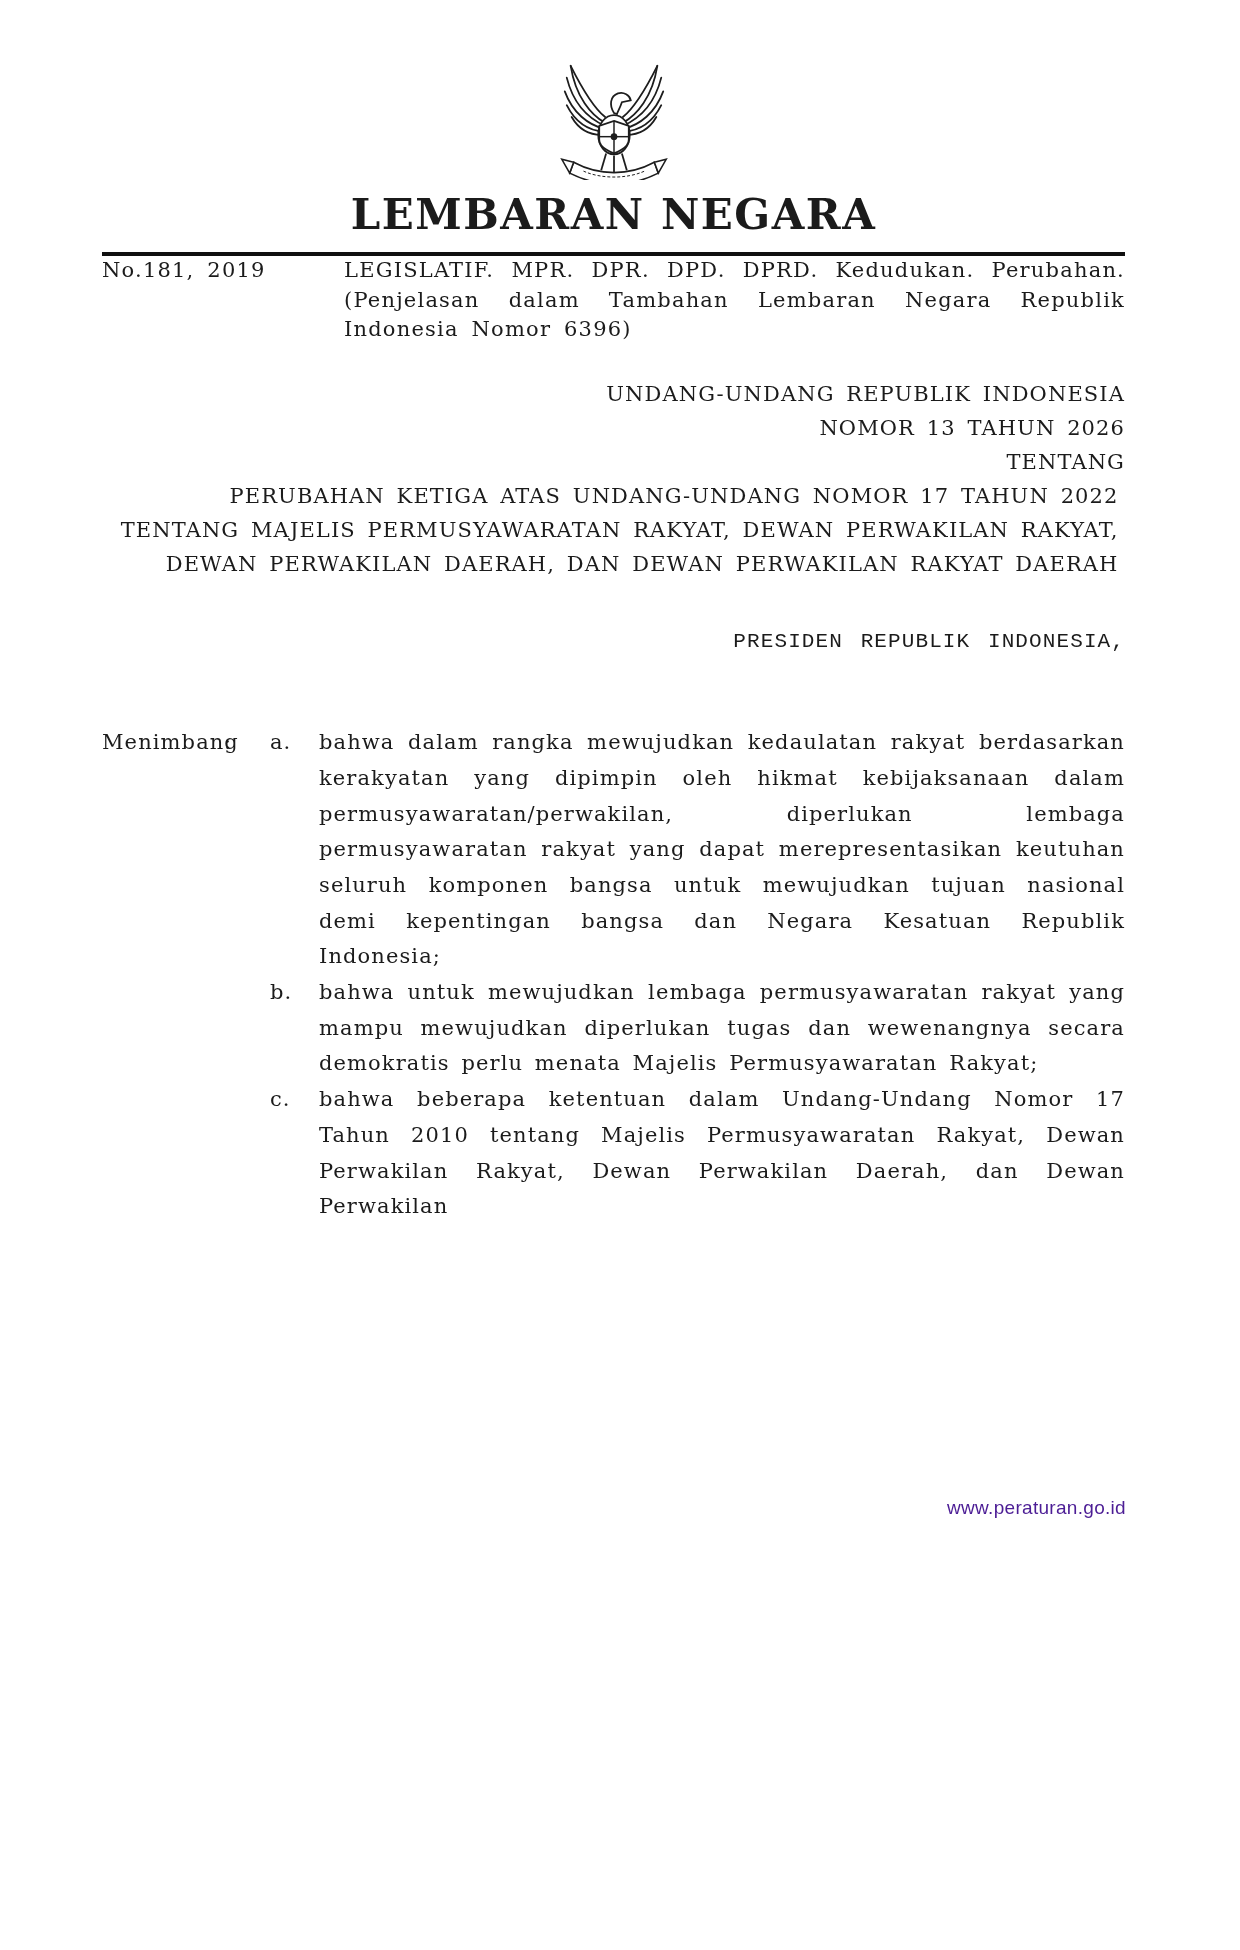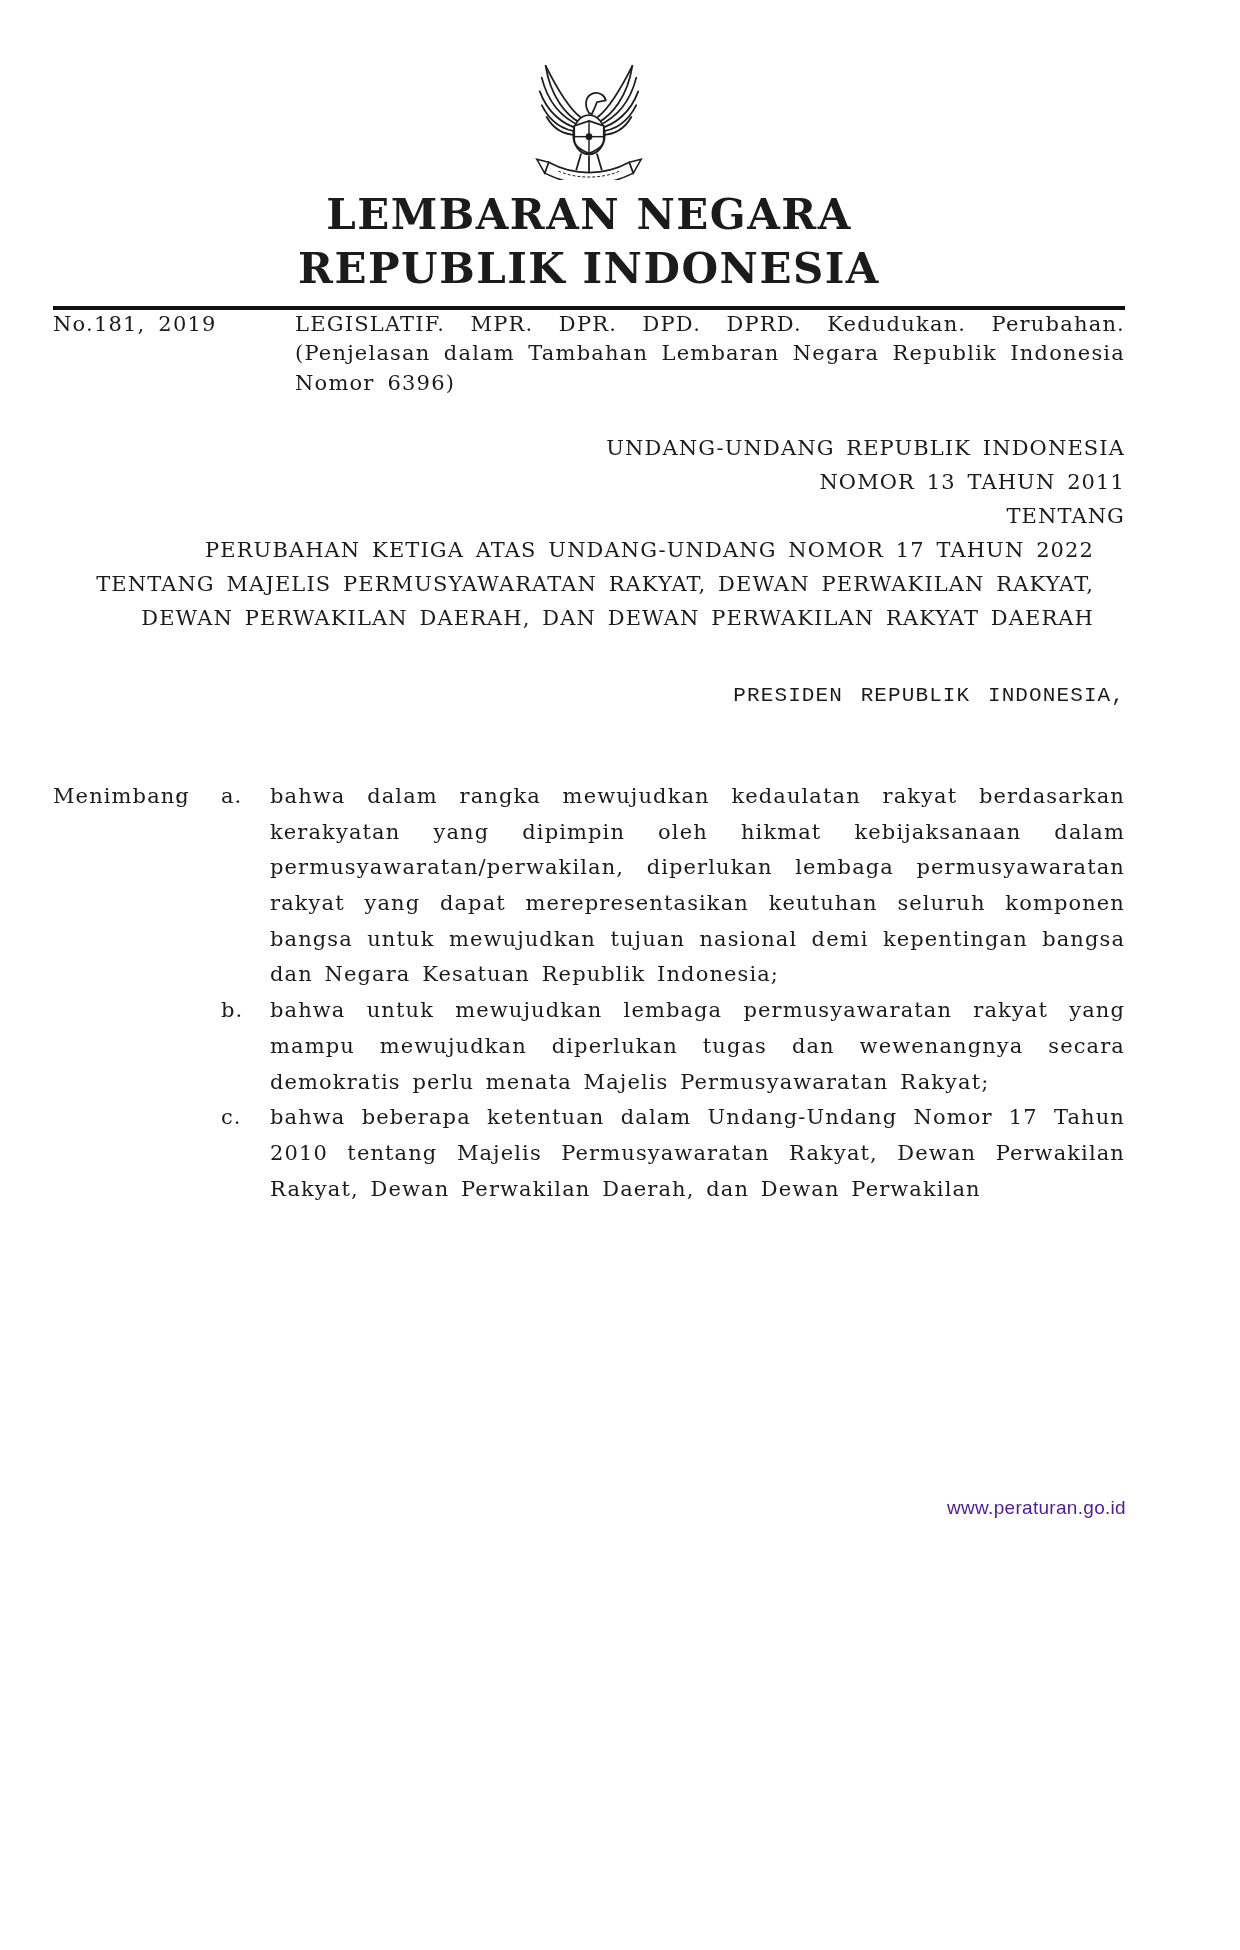--- a/index.html
+++ b/index.html
@@ -11,21 +11,21 @@
     position: relative;
     width: 1240px;
     height: 1950px;
     margin: 0 auto;
     background: #ffffff;
     color: #1b1b1b;
     font-family: "DejaVu Serif", "Liberation Serif", serif;
     overflow: hidden;
   }
   .content {
-    padding: 52px 115px 0 53px;
+    padding: 52px 115px 0 102px;
   }
   .emblem-wrap {
     display: flex;
     justify-content: center;
   }
   .masthead-title {
     margin: 8px 0 0 0;
     text-align: center;
     font-size: 42px;
     font-weight: bold;
@@ -130,33 +130,32 @@
         </g>
         <path d="M34,112 C60,126 90,126 116,112 L120,123 C90,138 60,138 30,123 Z" fill="#ffffff" stroke="#1d1d1d" stroke-width="1.6"></path>
         <path d="M34,112 L22,109 L30,123 Z" fill="#ffffff" stroke="#1d1d1d" stroke-width="1.6"></path>
         <path d="M116,112 L128,109 L120,123 Z" fill="#ffffff" stroke="#1d1d1d" stroke-width="1.6"></path>
         <path d="M44,121 C62,129 88,129 106,121" stroke="#1d1d1d" stroke-width="1" stroke-dasharray="3 2" fill="none"></path>
       </svg>
     </div>
 
     <h1 class="masthead-title">
       <span>LEMBARAN NEGARA</span><br>
-      <span>REPUBLIK INDONESIA</span>
     </h1>
 
     <div class="rule"></div>
 
     <div class="meta">
       <div class="meta-issue">No.181, 2019</div>
       <div class="meta-subject">LEGISLATIF. MPR. DPR. DPD. DPRD. Kedudukan. Perubahan. (Penjelasan dalam Tambahan Lembaran Negara Republik Indonesia Nomor 6396)</div>
     </div>
 
     <div class="doc-heading">
       <div>UNDANG-UNDANG REPUBLIK INDONESIA</div>
-      <div>NOMOR 13 TAHUN 2011</div>
+      <div>NOMOR 13 TAHUN 2026</div>
       <div>TENTANG</div>
       <div class="doc-title">PERUBAHAN KETIGA ATAS UNDANG-UNDANG NOMOR 17 TAHUN 2022 TENTANG MAJELIS PERMUSYAWARATAN RAKYAT, DEWAN PERWAKILAN RAKYAT, DEWAN PERWAKILAN DAERAH, DAN DEWAN PERWAKILAN RAKYAT DAERAH</div>
       <div class="authority">PRESIDEN REPUBLIK INDONESIA,</div>
     </div>
 
     <div class="considerations">
       <div class="consider-label">Menimbang</div>
       <div class="consider-colon">:</div>
       <div class="consider-items">
 

